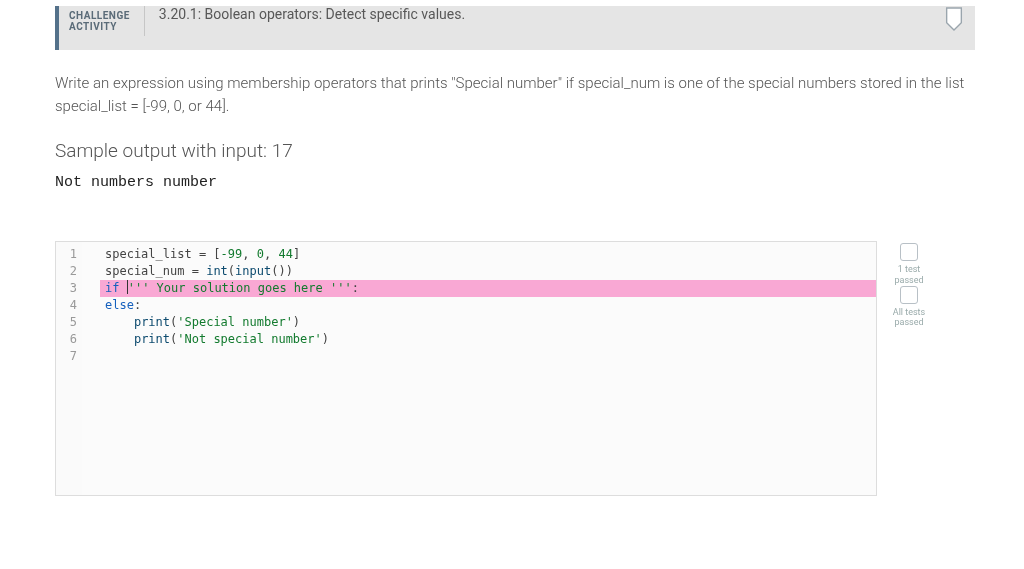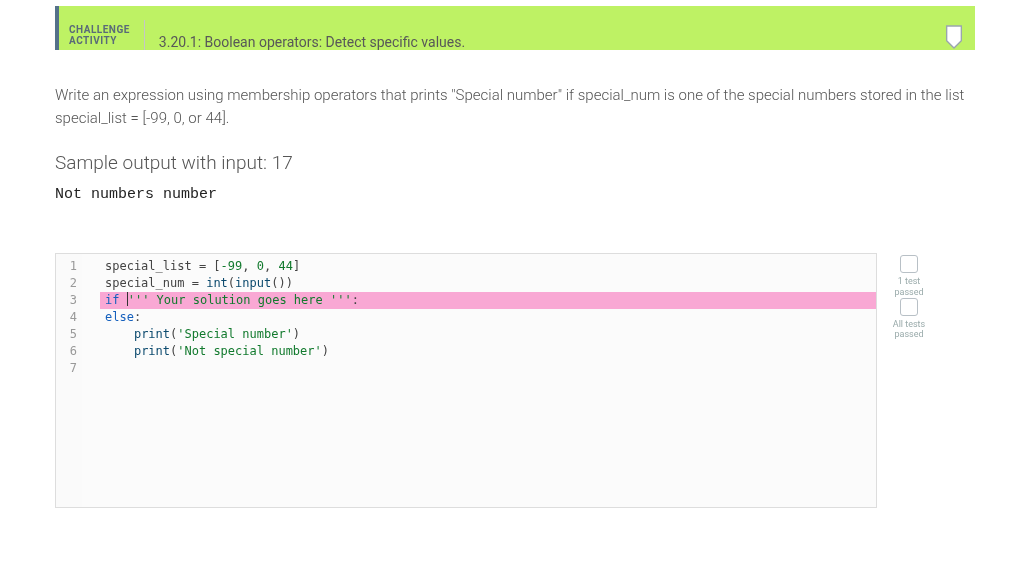--- a/index.html
+++ b/index.html
@@ -10,22 +10,22 @@
     width: 1024px;
     height: 569px;
     overflow: hidden;
   }
   .container {
     width: 920px;
     margin-left: 55px;
   }
   .header-bar {
     display: flex;
-    align-items: flex-end;
-    background: #bef264;
+    align-items: flex-start;
+    background: #e5e5e5;
     border-left: 4px solid #54718a;
     height: 44px;
     padding: 0;
     margin-top: 6px;
   }
   .challenge-label {
     font-size: 10px;
     font-weight: 700;
     letter-spacing: 0.5px;
     color: #5a6b78;
@@ -43,21 +43,21 @@
     padding-left: 14px;
     flex: 1;
   }
   .shield-icon {
     margin-right: 10px;
     display: flex;
     align-items: center;
   }
   .shield-icon svg { width: 22px; height: 26px; }
   .instructions {
-    padding: 34px 0 0 0;
+    padding: 22px 0 0 0;
     font-size: 15px;
     color: #555;
     line-height: 1.5;
     font-weight: 300;
   }
   .sample-label {
     padding-top: 22px;
     font-size: 19px;
     color: #555;
     font-weight: 300;

